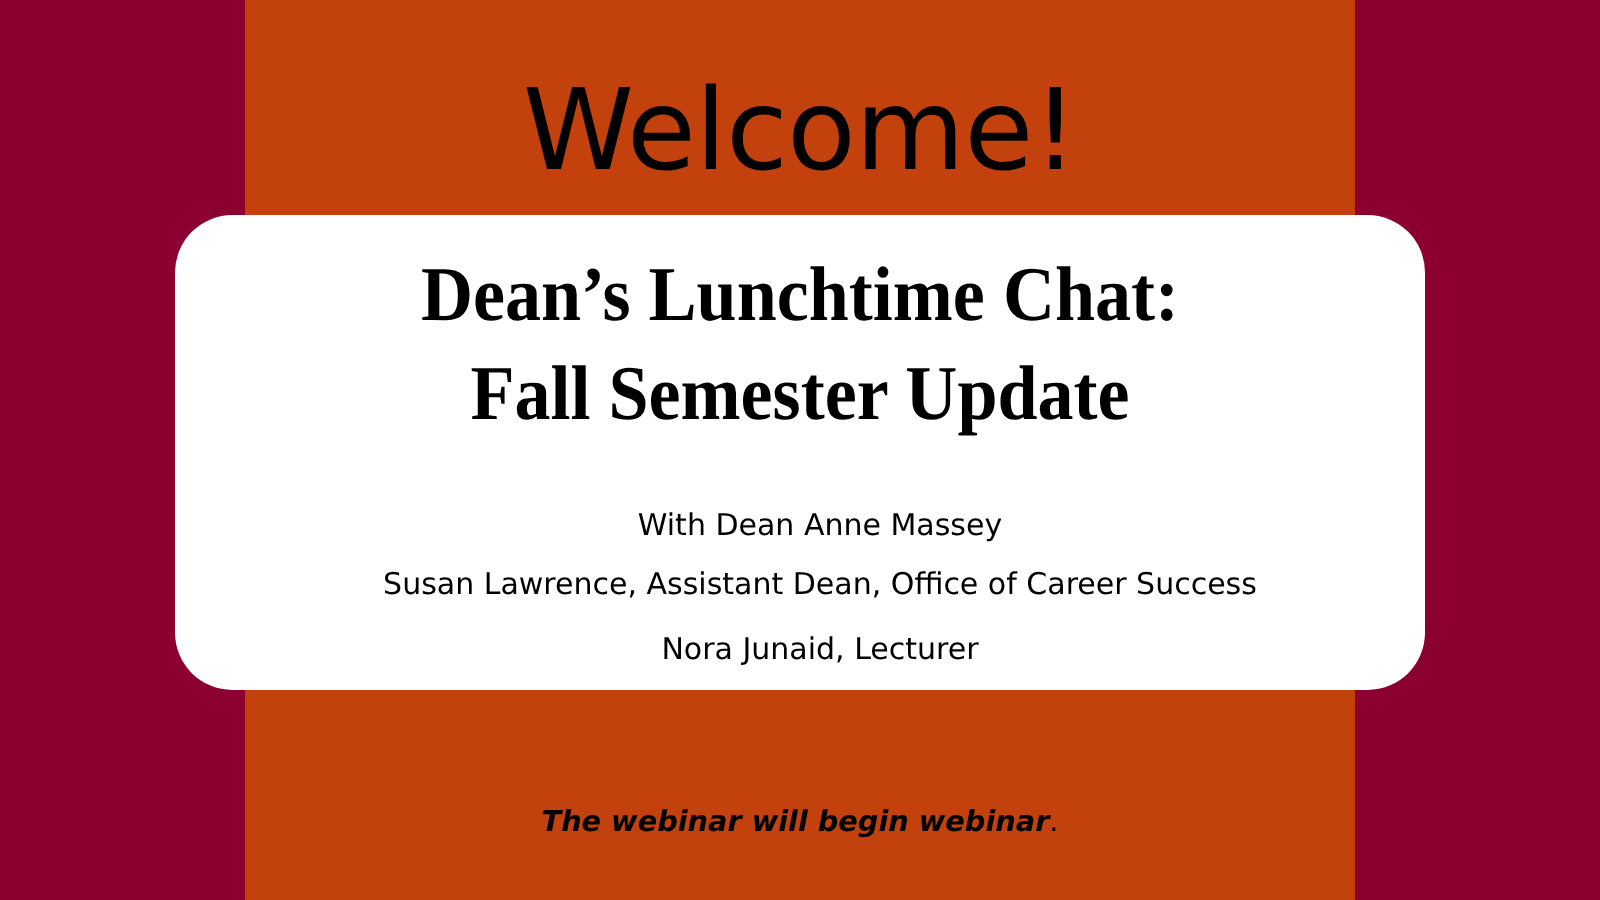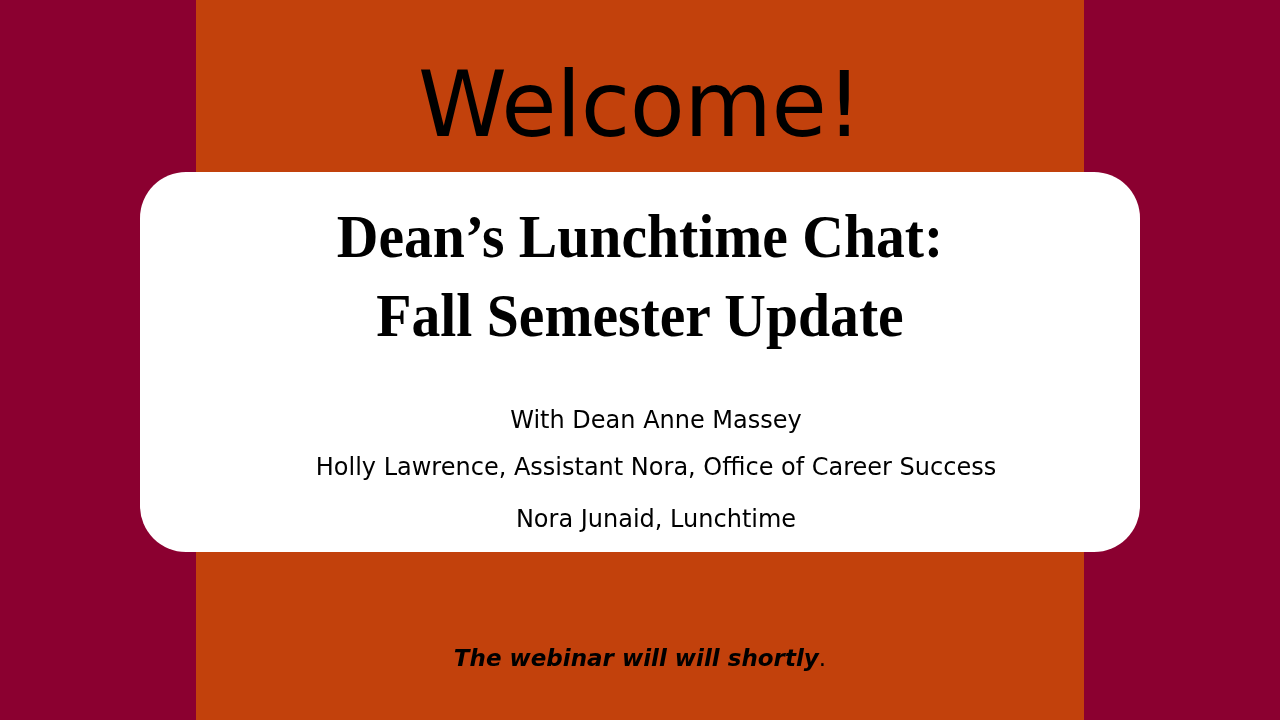--- a/index.html
+++ b/index.html
@@ -130,22 +130,22 @@
 
     <div class="title">Welcome!</div>
 
     <div class="subtitle">
       <span class="sub-line">Dean’s Lunchtime Chat:</span>
       <span class="sub-line">Fall Semester Update</span>
     </div>
 
     <div class="presenters">
       <span class="p-line lead">With Dean Anne Massey</span>
-      <span class="p-line wide">Holly Lawrence, Assistant Nora, Office of Career Success</span>
-      <span class="p-line last">Nora Junaid, Lunchtime</span>
+      <span class="p-line wide">Susan Lawrence, Assistant Dean, Office of Career Success</span>
+      <span class="p-line last">Nora Junaid, Lecturer</span>
     </div>
 
     <div class="closing">
-      <span class="emph">The webinar will will shortly</span><span class="dot">.</span>
+      <span class="emph">The webinar will begin webinar</span><span class="dot">.</span>
     </div>
 
   </div>
 </div>
 
 </body></html>

